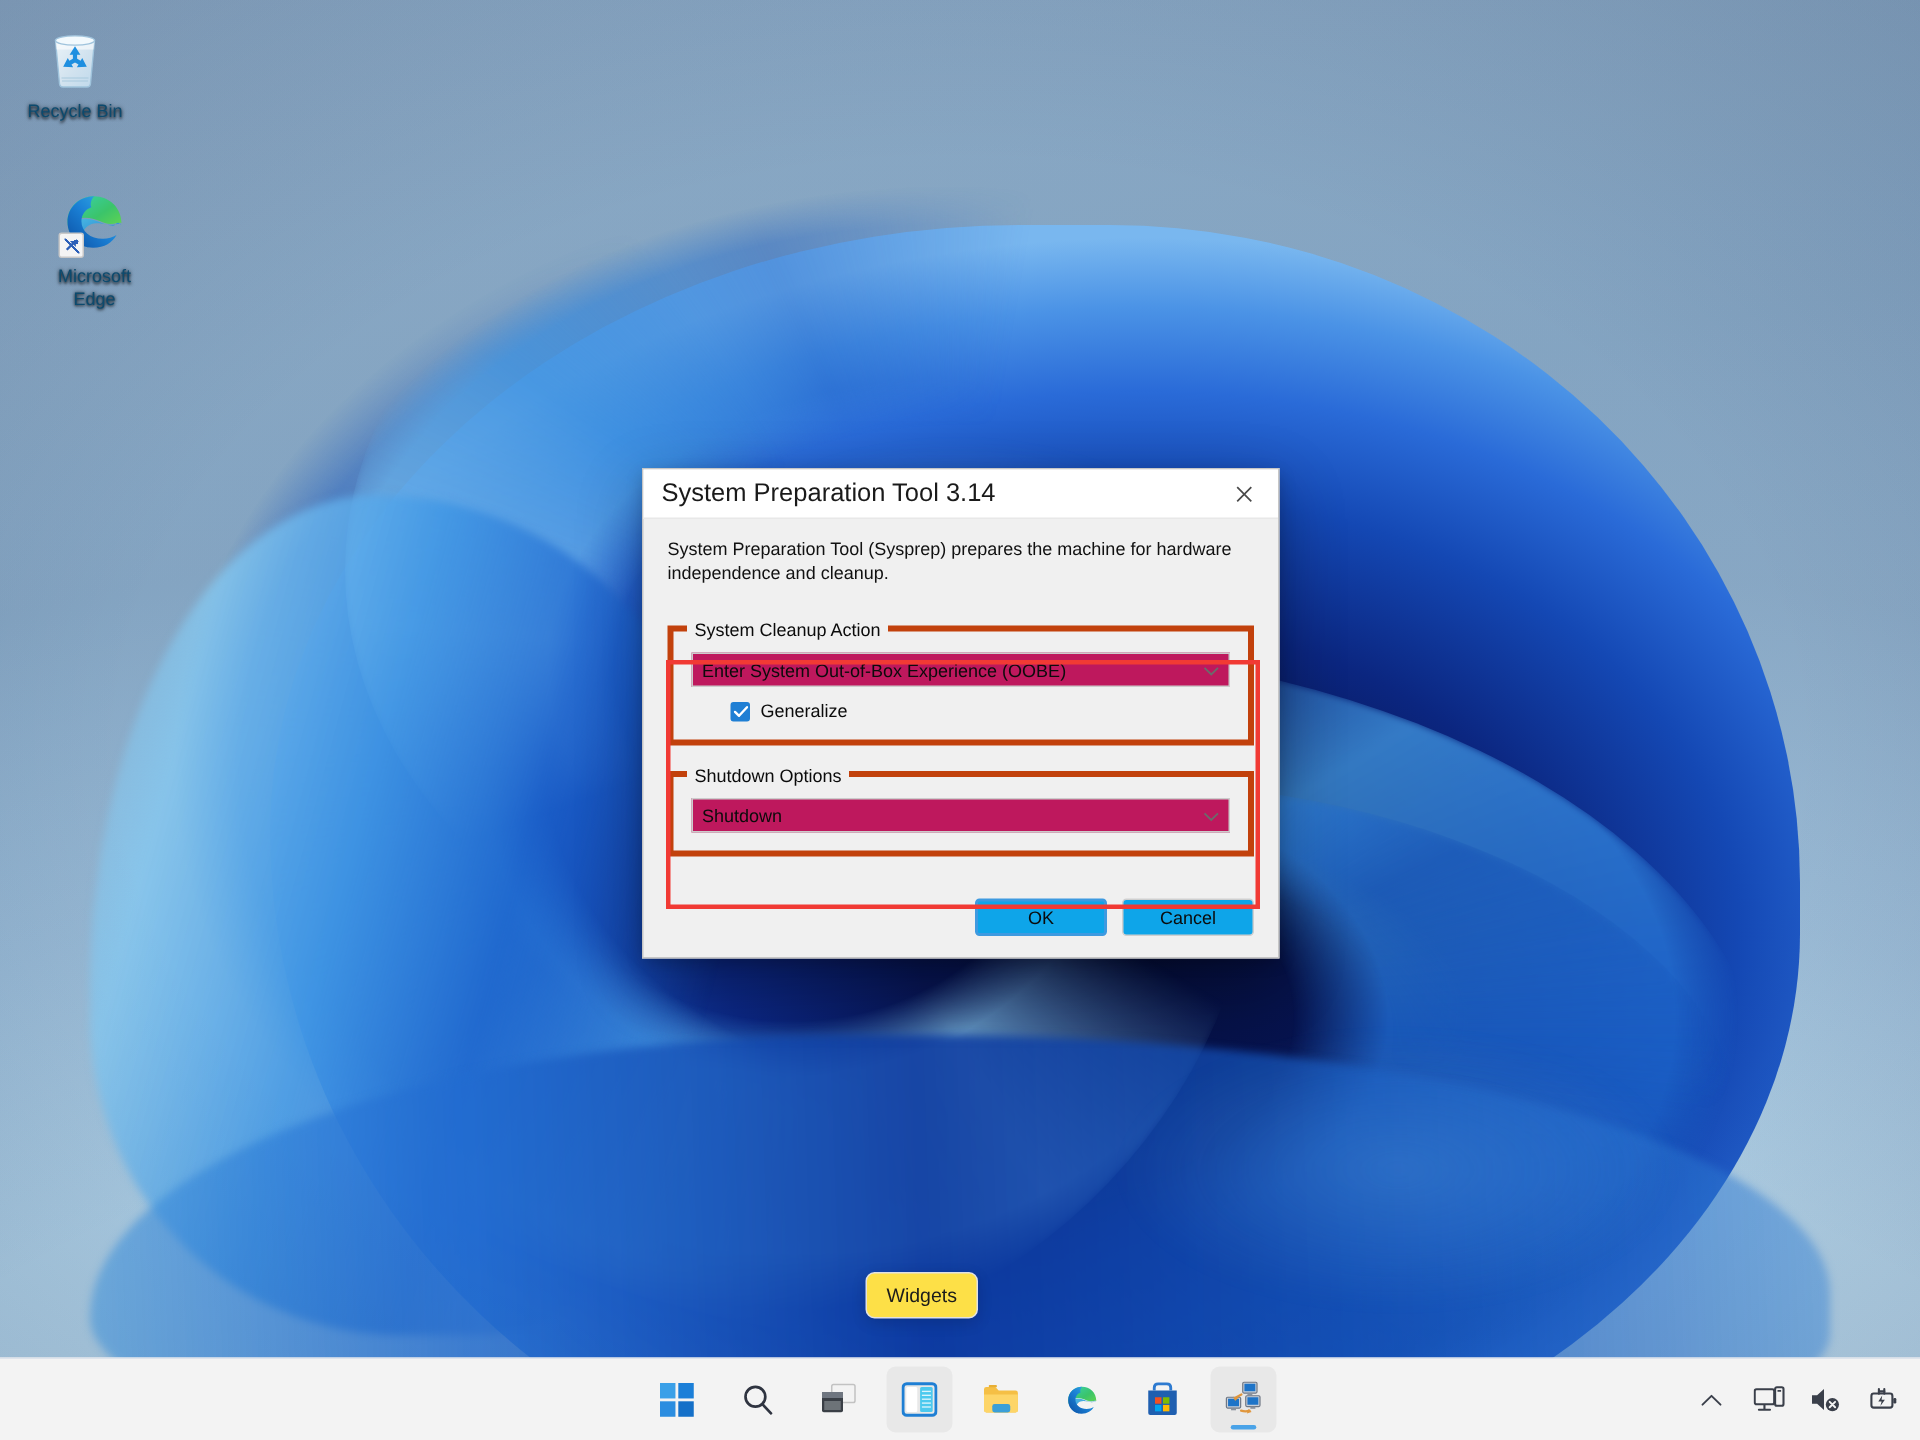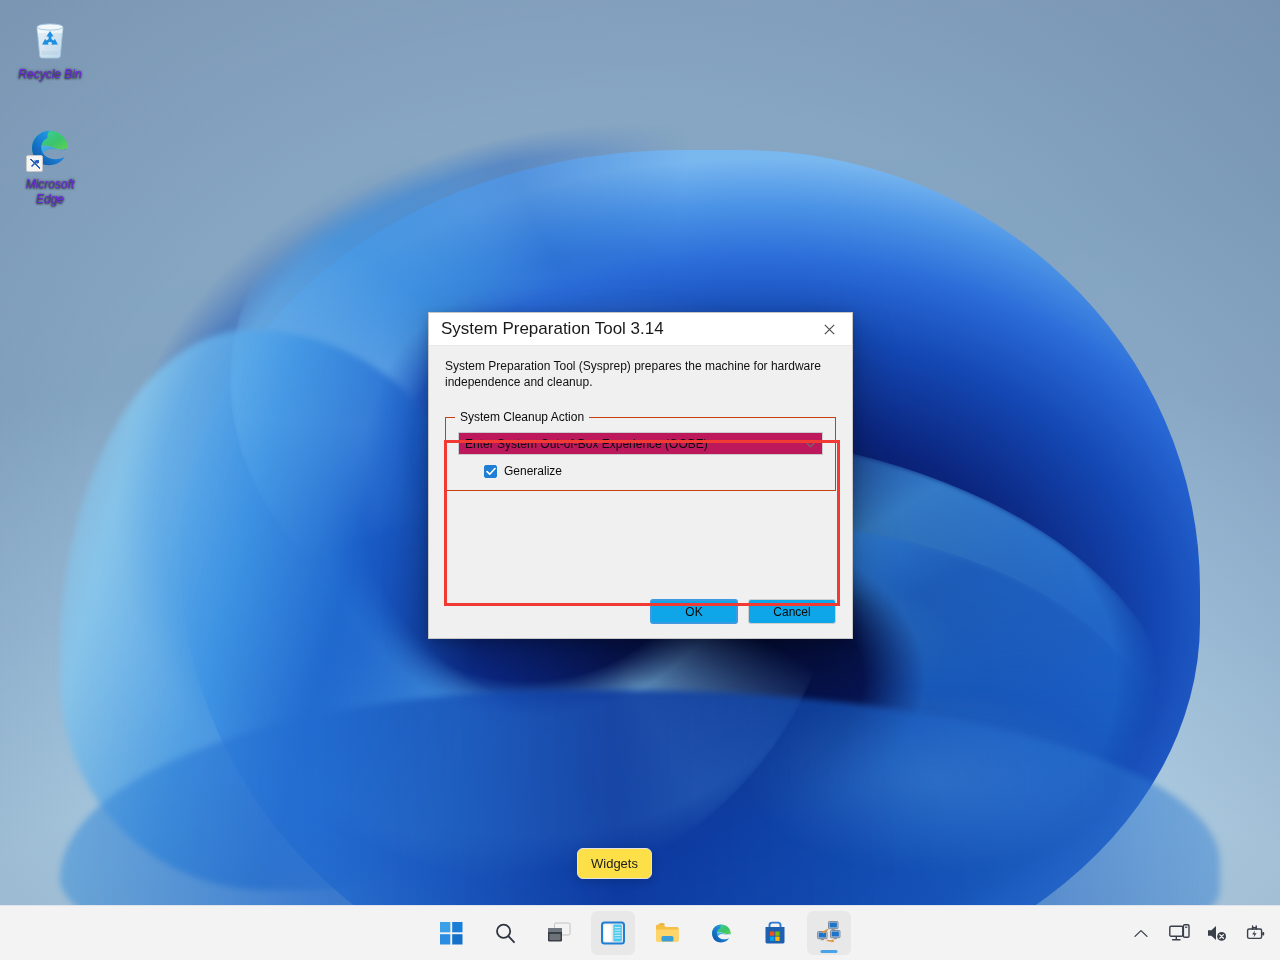--- a/index.html
+++ b/index.html
@@ -161,27 +161,26 @@
     user-select: none;
   }
   .desk-icon .glyph {
     width: 48px; height: 48px;
     margin: 0 auto 5px auto;
     position: relative;
   }
   .desk-icon .label {
     font-size: 12px;
     line-height: 15px;
-    color: #6d28d9;
+    color: #0c4a6e;
     text-shadow: 0 1px 2px rgba(0,0,0,0.75), 0 0 3px rgba(0,0,0,0.55);
     word-wrap: break-word;
-    font-style: italic;
   }
   #icon-recycle { left: 4px; top: 14px; }
-  #icon-edge    { left: 4px; top: 124px; }
+  #icon-edge    { left: 17px; top: 124px; }
 
   .shortcut-arrow {
     position: absolute;
     left: 0; bottom: 0;
     width: 17px; height: 17px;
     background: #f4f4f4;
     border: 1px solid #c8c8c8;
     border-radius: 2px;
   }
   .shortcut-arrow::after {
@@ -313,21 +312,21 @@
     position: absolute;
     left: 15px; top: 94px;
     width: 396px; height: 166px;
     border: 3px solid #f13a34;
     pointer-events: none;
     z-index: 5;
   }
 
   .groupbox {
     position: relative;
-    border: 1px solid #c2410c;
+    border: 4px solid #c2410c;
     border-radius: 0;
     padding: 14px 12px 12px 12px;
     margin-bottom: 17px;
   }
   .groupbox > .gb-label {
     position: absolute;
     top: -8px; left: 9px;
     background: #f0f0f0;
     padding: 0 5px;
     font-size: 12px;
@@ -507,20 +506,32 @@
         <div class="cb-row">
           <span class="checkbox">
             <svg width="10" height="9" viewBox="0 0 10 9">
               <path d="M1 4.6 L3.7 7.2 L9 1.5" stroke="#ffffff" stroke-width="1.6" fill="none" stroke-linecap="round" stroke-linejoin="round"></path>
             </svg>
           </span>
           <span class="cb-label">Generalize</span>
         </div>
       </div>
 
+      <div class="groupbox">
+        <span class="gb-label">Shutdown Options</span>
+
+        <div class="combo">
+          <span>Shutdown</span>
+          <span class="chev">
+            <svg width="11" height="7" viewBox="0 0 11 7">
+              <path d="M1 1.2 L5.5 5.6 L10 1.2" stroke="currentColor" stroke-width="1.2" fill="none"></path>
+            </svg>
+          </span>
+        </div>
+      </div>
 
       <div id="button-row">
         <div class="dlg-btn primary">OK</div>
         <div class="dlg-btn">Cancel</div>
       </div>
 
     </div>
   </div>
 
   <div id="taskbar">

